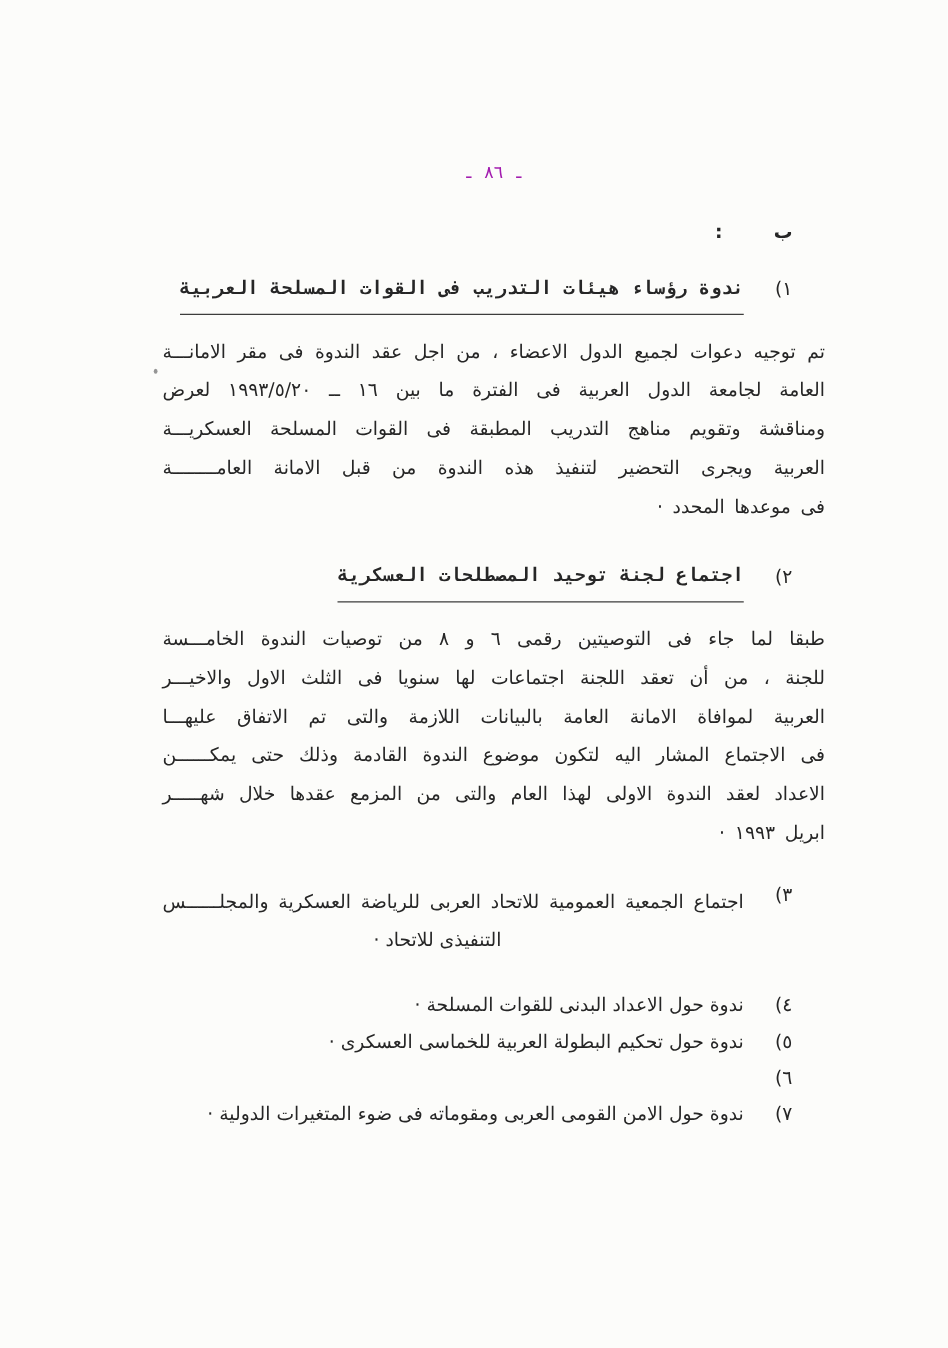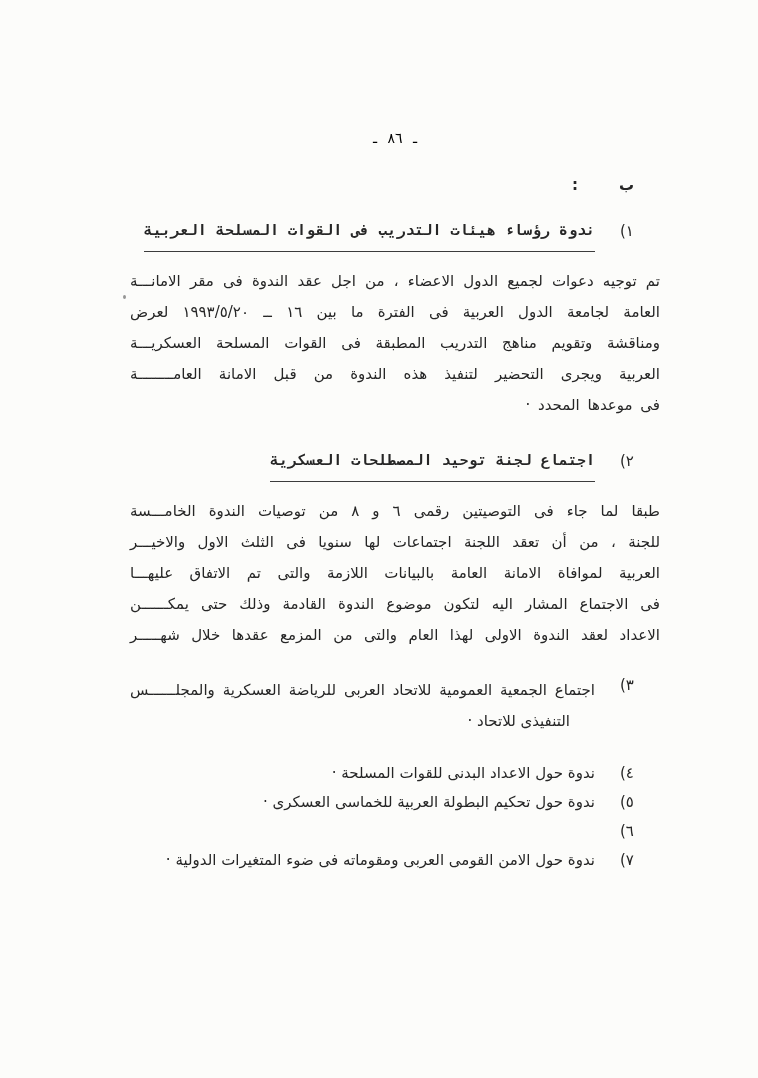--- a/index.html
+++ b/index.html
@@ -19,21 +19,21 @@
   .content {
     position: absolute;
     top: 0; right: 98px;
     width: 530px;
     padding-top: 130px;
     font-size: 15px;
   }
   .page-number {
     text-align: center;
     font-size: 14px;
-    color: #000000;
+    color: #a21caf;
     word-spacing: 6px;
     height: 17px; line-height: 17px;
   }
   .heading-row {
     margin-top: 28px;
     display: flex;
     align-items: flex-start;
   }
   .heading-marker {
     flex: 0 0 62px;
@@ -75,21 +75,21 @@
     line-height: 31px;
     text-align: justify;
     text-align-last: justify;
   }
   .line.end {
     text-align: right;
     text-align-last: start;
   }
   .item3-line { line-height: 31px; }
   .item3-line.justify { text-align: justify; text-align-last: justify; }
-  .item3-line.end { text-align: right; padding-right: 25px; }
+  .item3-line.end { text-align: center; padding-right: 25px; }
   .list { margin-top: 22px; }
   .list .item-row { height: 29px; line-height: 29px; }
   .list .item-num { line-height: 29px; }
   .speck {
     position: absolute;
     width: 3px; height: 4px;
     background: #6a6a6a;
     border-radius: 50%;
     opacity: 0.7;
   }
@@ -130,20 +130,21 @@
       <span class="item-text">
         <span class="item-title">اجتماع لجنة توحيد المصطلحات العسكرية</span>
       </span>
     </div>
     <div class="para">
       <div class="line">طبقا لما جاء فى التوصيتين رقمى ٦ و ٨ من توصيات الندوة الخامـــسة</div>
       <div class="line">للجنة ، من أن تعقد اللجنة اجتماعات لها سنويا فى الثلث الاول والاخيـــر</div>
       <div class="line">العربية لموافاة الامانة العامة بالبيانات اللازمة والتى تم الاتفاق عليهـــا</div>
       <div class="line">فى الاجتماع المشار اليه لتكون موضوع الندوة القادمة وذلك حتى يمكــــــن</div>
       <div class="line">الاعداد لعقد الندوة الاولى لهذا العام والتى من المزمع عقدها خلال شهـــــر</div>
+      <div class="line end">ابريل ١٩٩٣ ·</div>
     </div>
 
     <div class="item-row m-item3">
       <span class="item-num">٣)</span>
       <span class="item-text">
         <div class="item3-line justify">اجتماع الجمعية العمومية للاتحاد العربى للرياضة العسكرية والمجلــــــس</div>
         <div class="item3-line end">التنفيذى للاتحاد ·</div>
       </span>
     </div>
 

